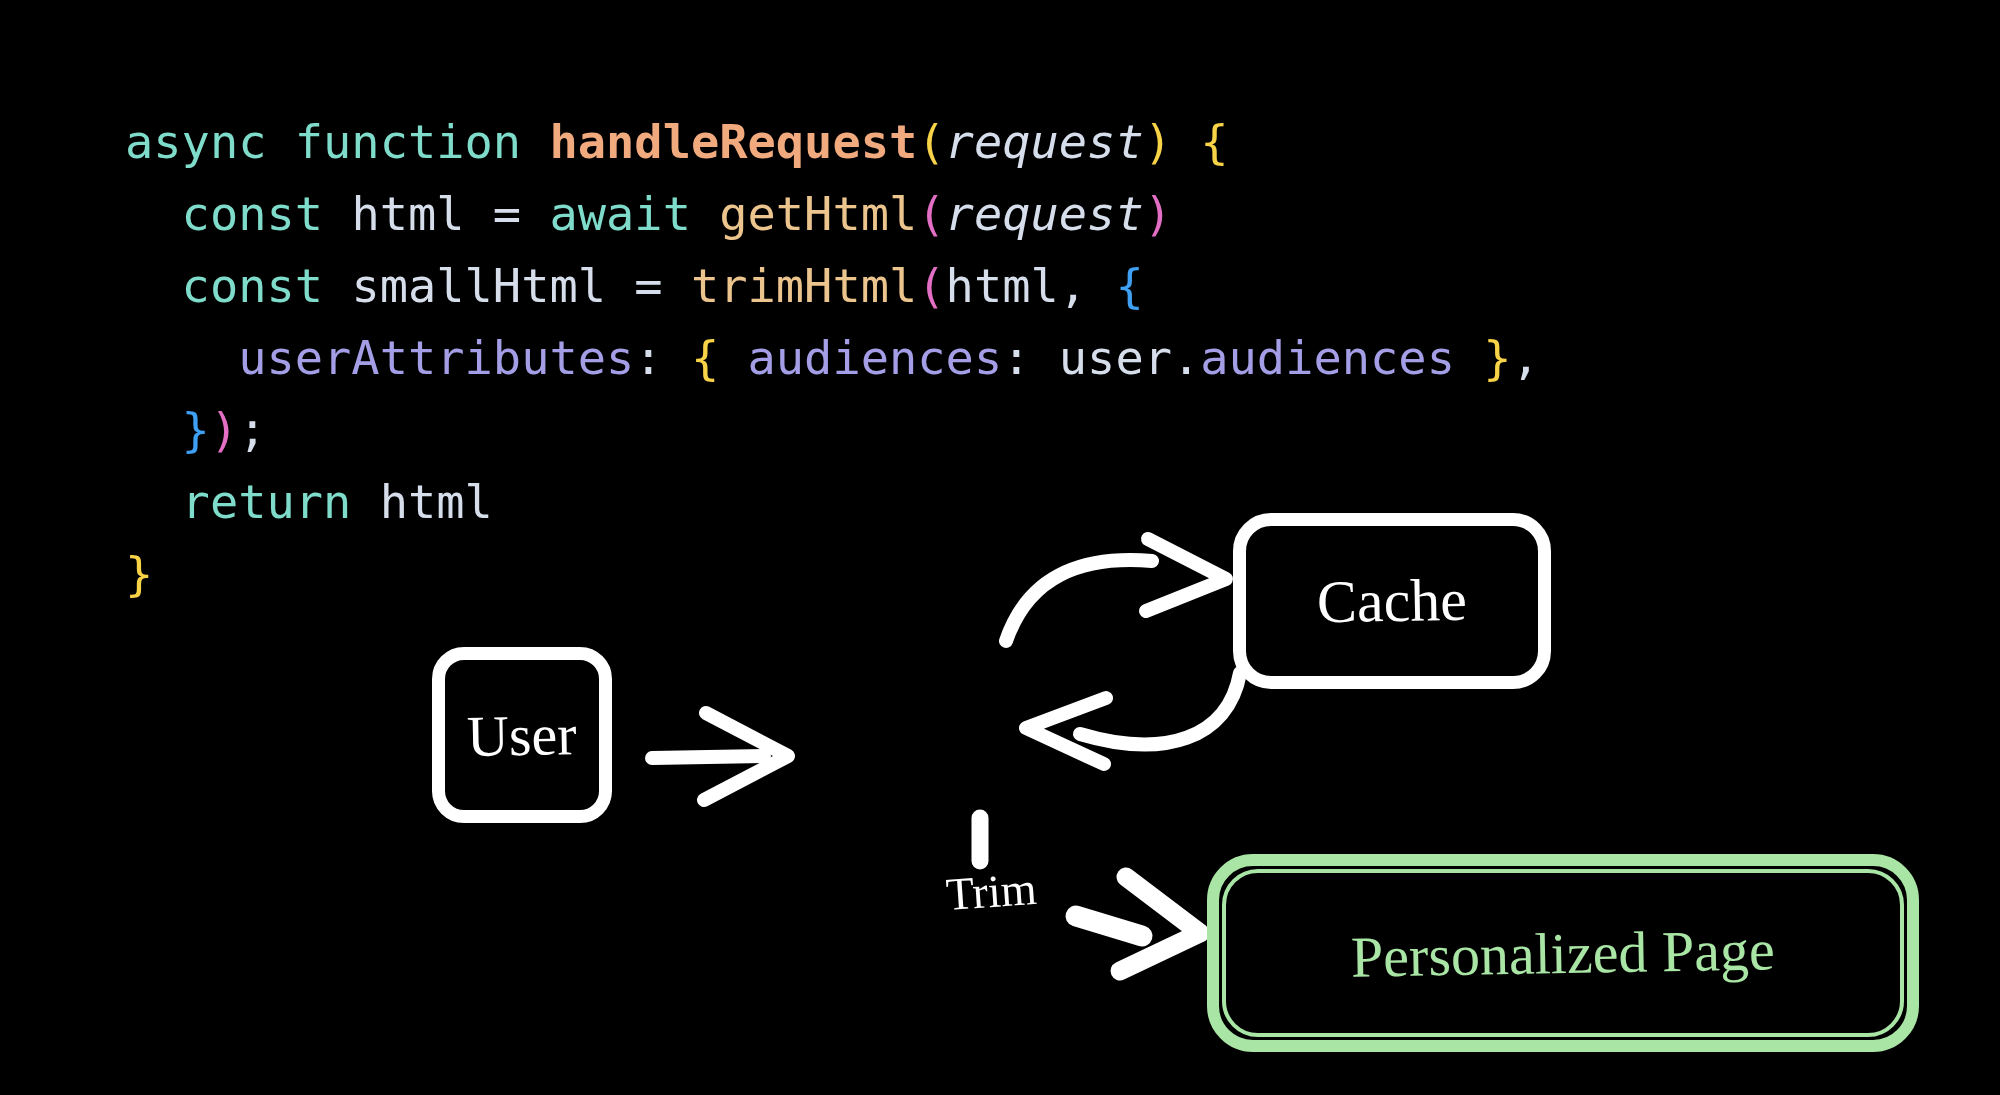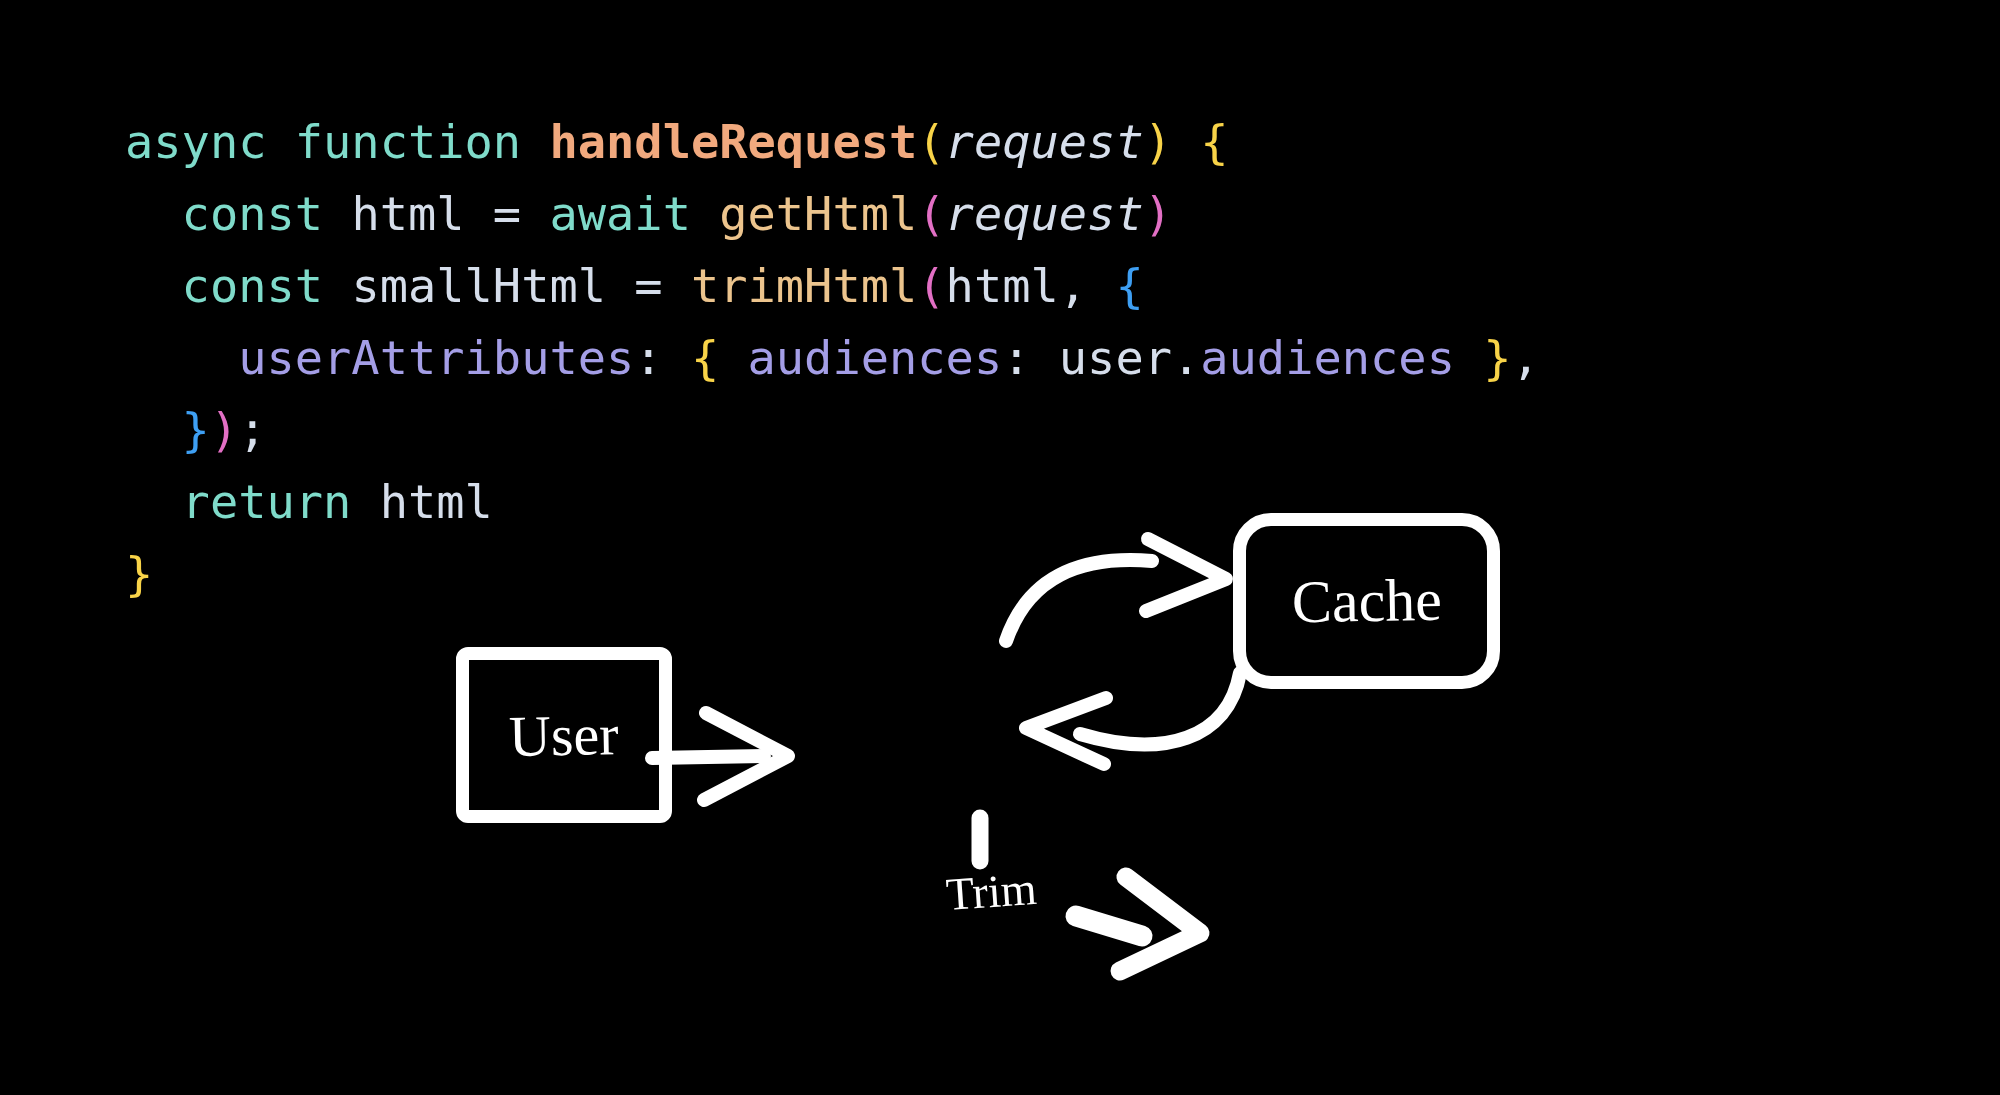--- a/index.html
+++ b/index.html
@@ -17,23 +17,23 @@
   }
   .code-line{height:72px;}
   
   .arrows{position:absolute;left:0;top:0;width:2000px;height:1095px;}
   .arrows path{stroke:var(--stroke);fill:none;stroke-linecap:round;stroke-linejoin:round;}
   .node{
     position:absolute;display:flex;align-items:center;justify-content:center;
     border:13px solid var(--stroke);border-radius:38px;color:var(--stroke);
     font-family:cursive;box-sizing:border-box;
   }
-  .node-user {left:456px;top:626px;width:216px;height:176px;font-size:58px;border-radius:12px;}
+  .node-user {left:432px;top:626px;width:180px;height:176px;font-size:58px;border-radius:32px;}
   .node-edge {left:794px;top:618px;width:222px;height:184px;font-size:58px;}
-  .node-cache{left:1233px;top:492px;width:267px;height:176px;font-size:60px;}
+  .node-cache{left:1233px;top:492px;width:318px;height:176px;font-size:60px;}
   .node-pp{
     left:1207px;top:833px;width:712px;height:198px;font-size:58px;
     border:12px solid var(--green);border-radius:46px;color:var(--green);
     position:absolute;
   }
   .node-pp::before{
     content:"";position:absolute;inset:3px;border:4px solid var(--green);
     border-radius:36px;pointer-events:none;
   }
   .node span{transform:rotate(-1deg);white-space:nowrap;}
@@ -68,16 +68,19 @@
 
   <div class="node node-user">
     <span>User</span>
   </div>
 
 
   <div class="node node-cache">
     <span>Cache</span>
   </div>
 
+  <div class="node node-pp">
+    <span>Personalized Page</span>
+  </div>
 
   <div class="trim-label">Trim</div>
 
 </div>
 
 </body></html>

